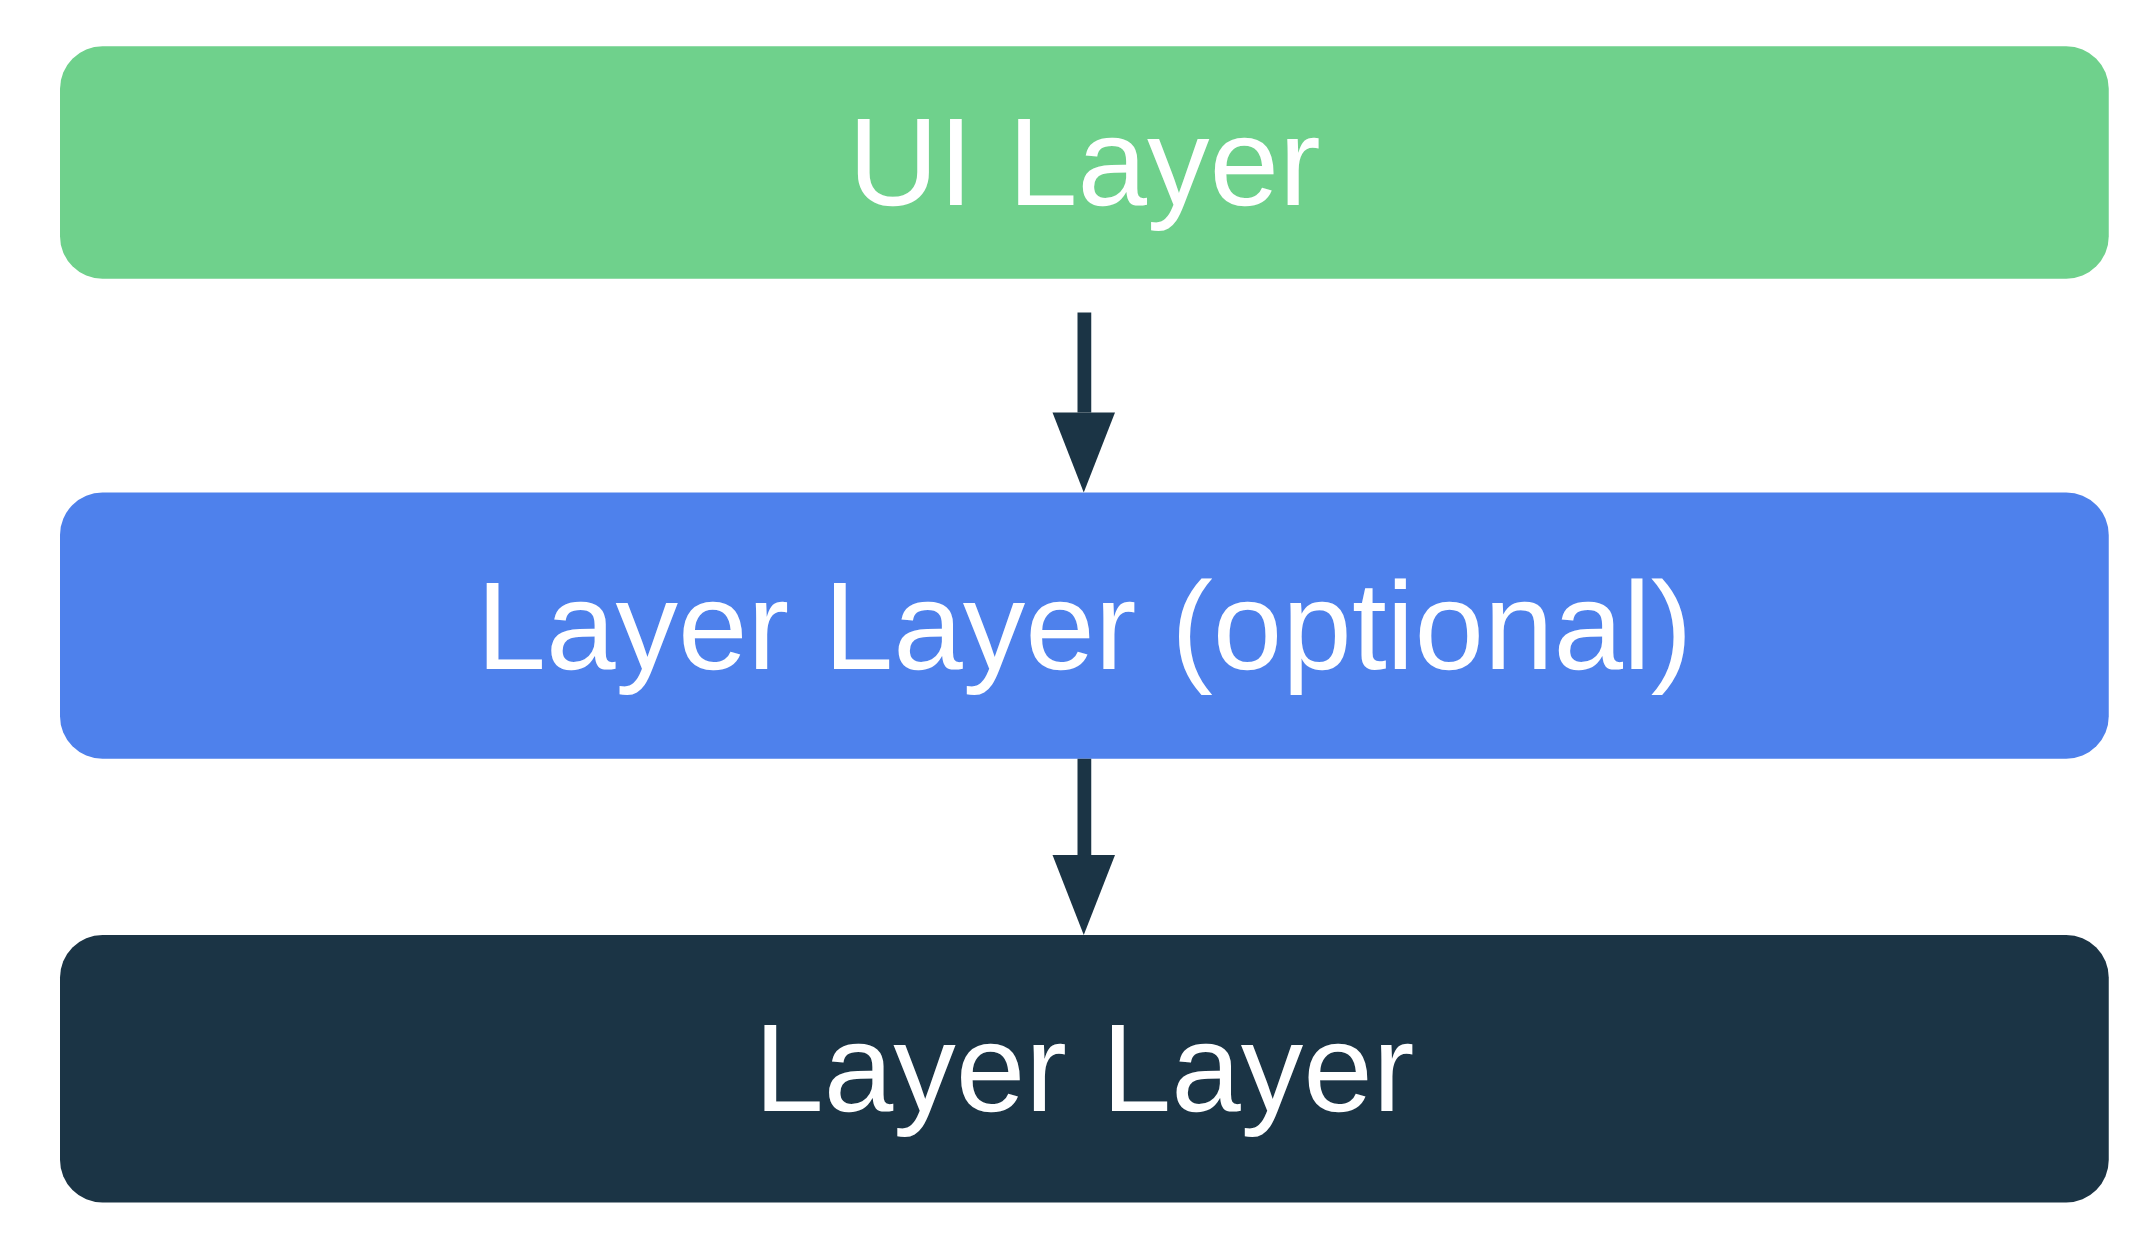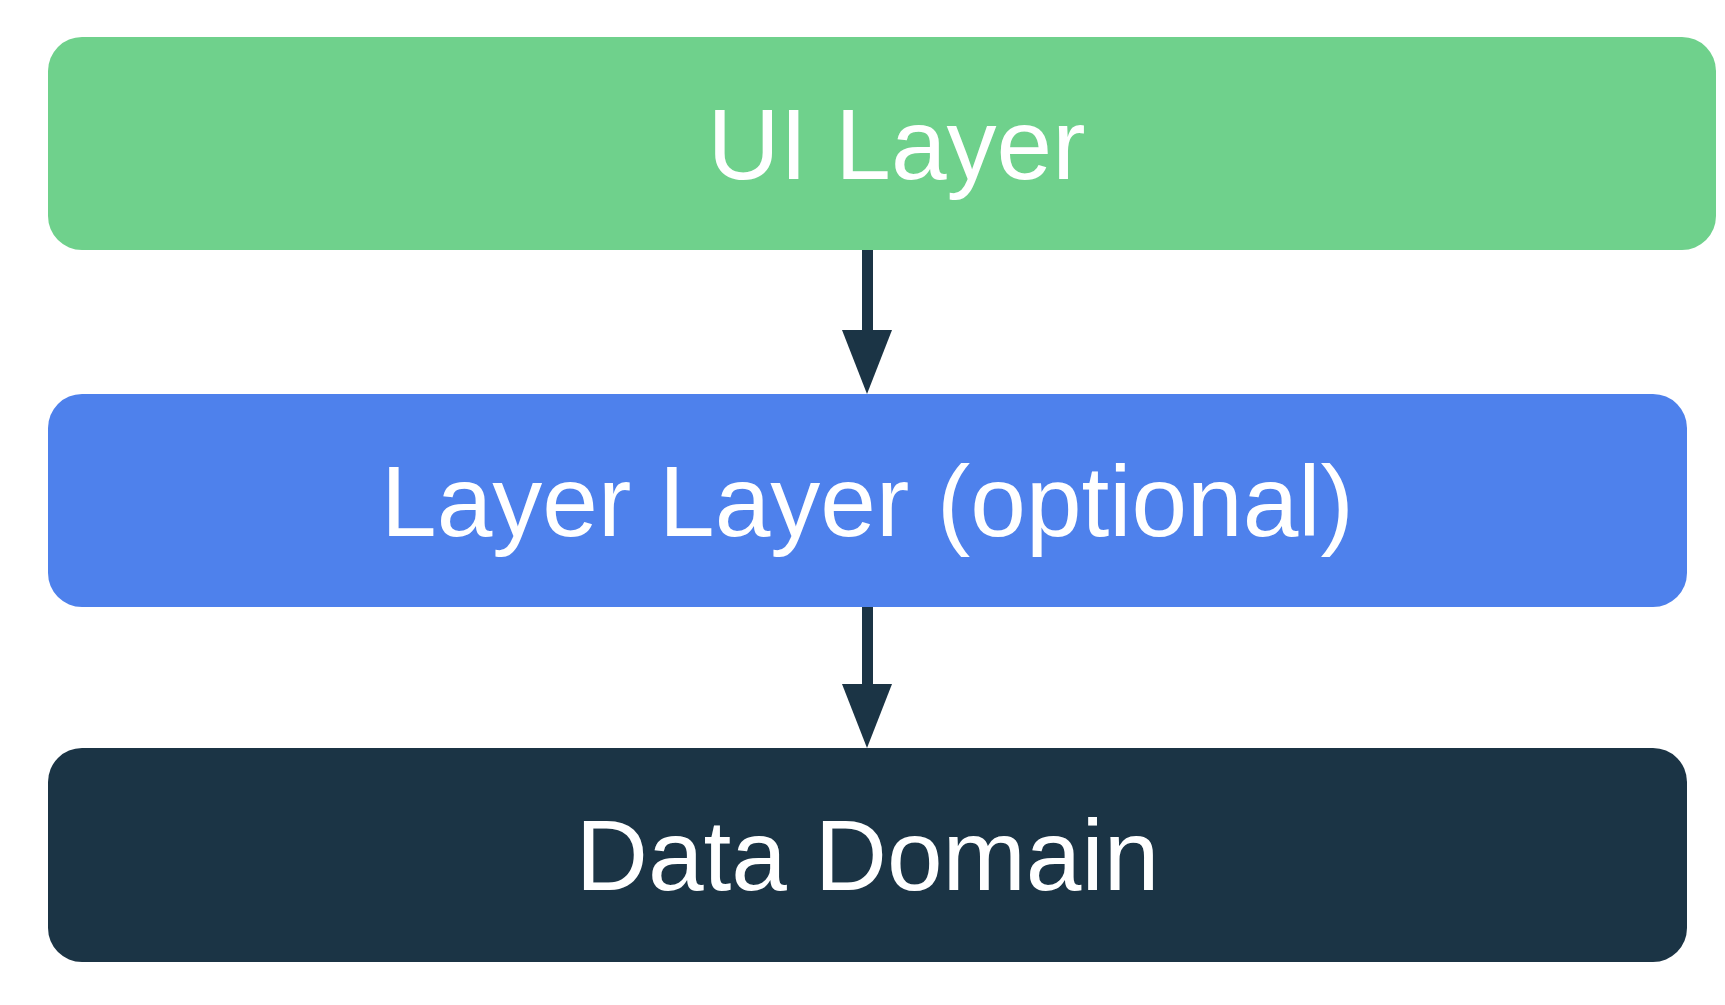--- a/index.html
+++ b/index.html
@@ -51,35 +51,35 @@
     border-right: 25px solid transparent;
     border-top-width: 64px;
     border-top-style: solid;
   }
 </style>
 </head>
 <body>
 
 <div class="canvas">
 
-  <section class="layer" style="top: 37px; height: 213px; background: rgb(111, 209, 140); padding-left: 29px;">
+  <section class="layer" style="top: 37px; height: 186px; background: rgb(111, 209, 140);">
     <h2 class="layer-label" style="color: rgb(255, 255, 255);">UI Layer</h2>
   </section>
 
   <div class="arrow" style="top:250px; height:144px;">
     <span class="shaft" style="background: rgb(27, 52, 69);"></span>
     <span class="head" style="border-top-color: rgb(27, 52, 69);"></span>
   </div>
 
   <section class="layer" style="top: 394px; height: 213px; background: rgb(78, 129, 236);">
     <h2 class="layer-label" style="color: rgb(255, 255, 255);">Layer Layer (optional)</h2>
   </section>
 
   <div class="arrow" style="top:607px; height:141px;">
     <span class="shaft" style="background: rgb(27, 52, 69);"></span>
     <span class="head" style="border-top-color: rgb(27, 52, 69);"></span>
   </div>
 
   <section class="layer" style="top: 748px; height: 214px; background: rgb(27, 52, 69);">
-    <h2 class="layer-label" style="color: rgb(255, 255, 255);">Data Domain</h2>
+    <h2 class="layer-label" style="color: rgb(255, 255, 255);">Layer Layer</h2>
   </section>
 
 </div>
 
 </body></html>

